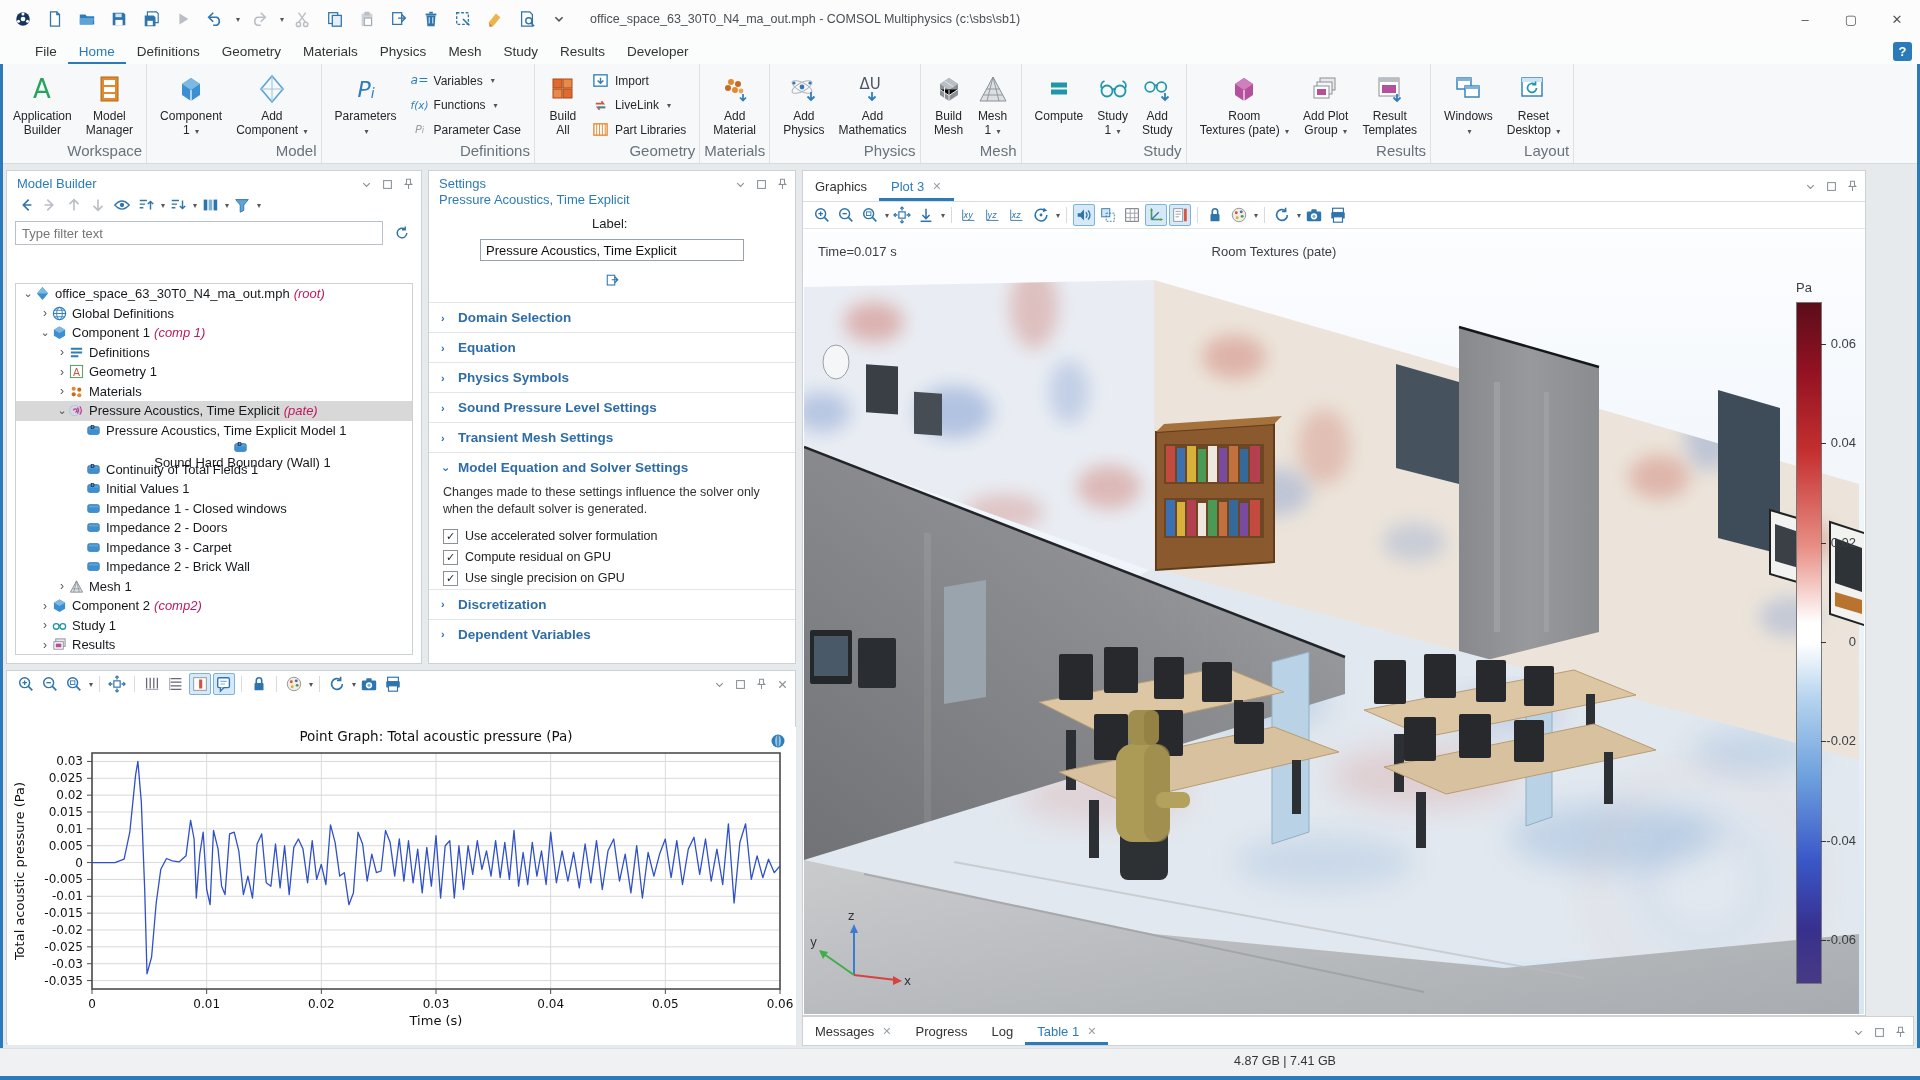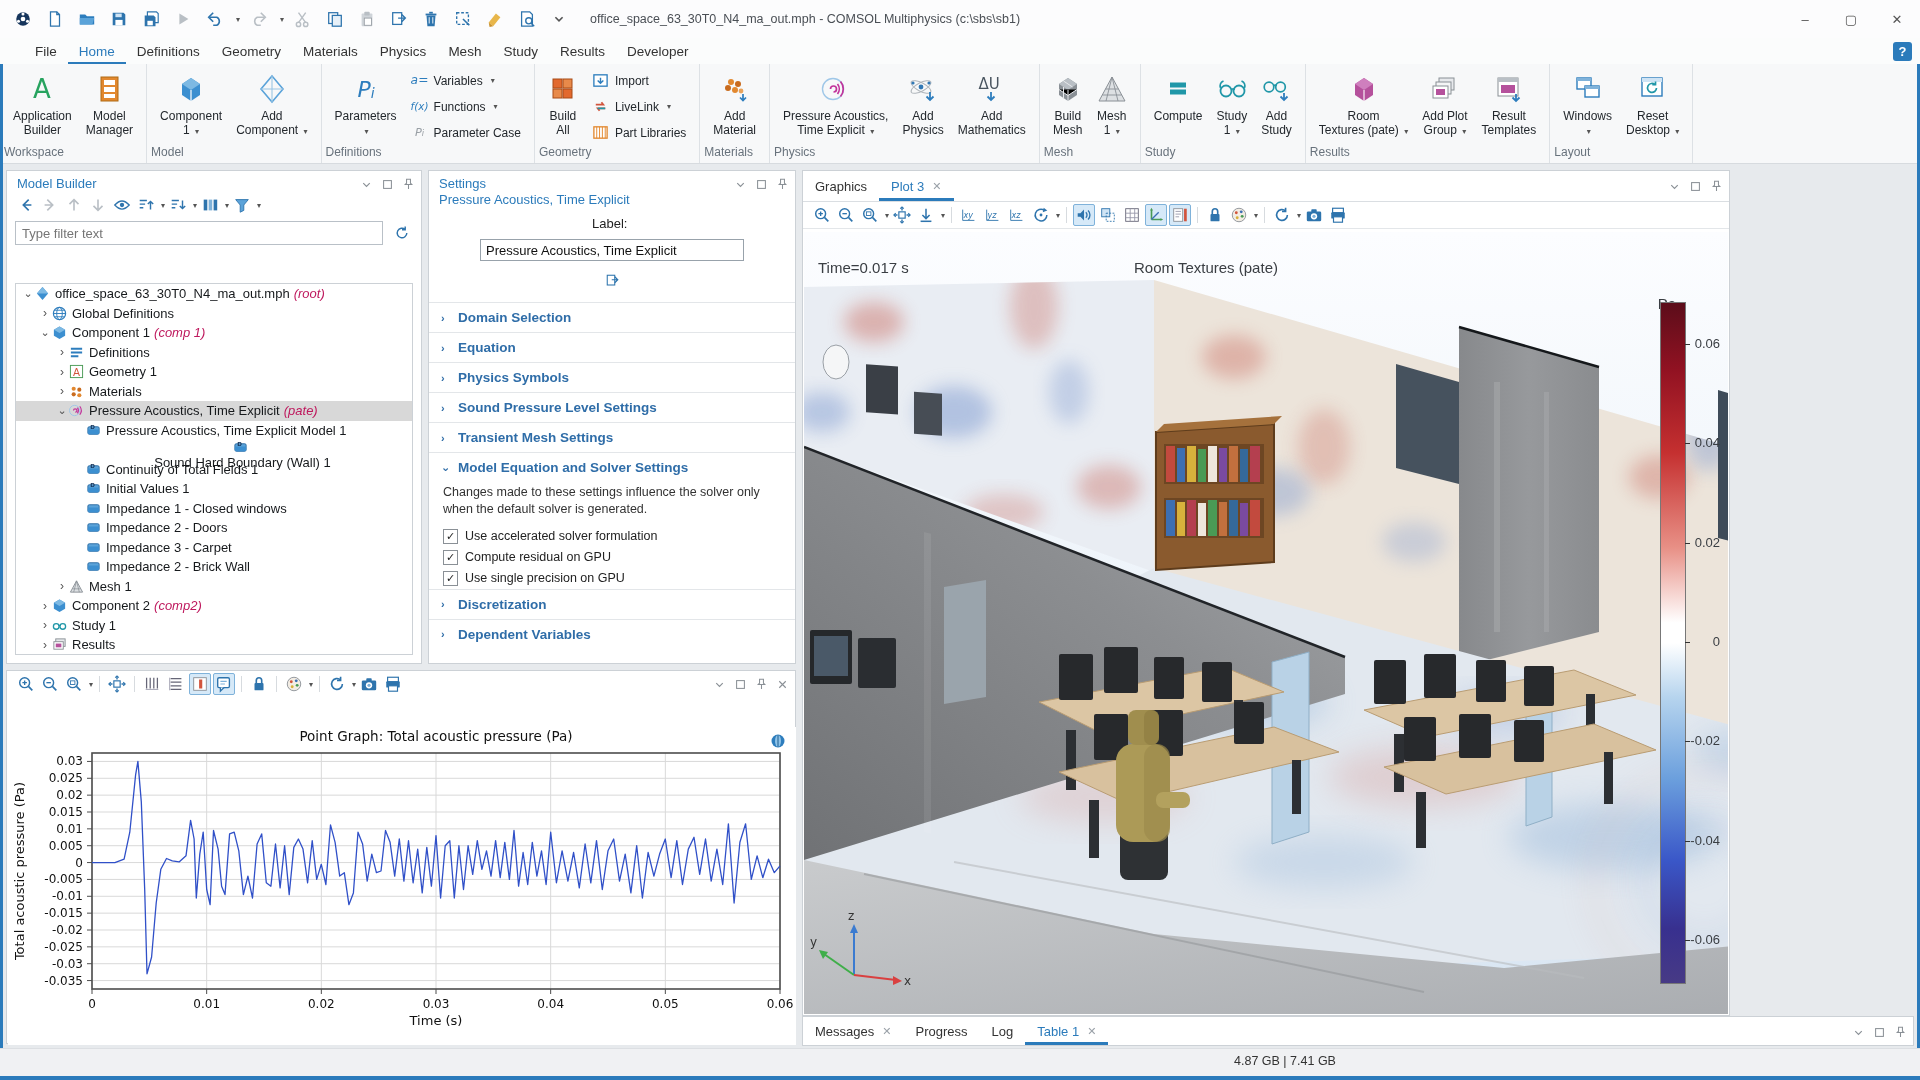--- a/index.html
+++ b/index.html
@@ -13,21 +13,21 @@
   .win-btn{width:46px;height:38px;display:flex;align-items:center;justify-content:center;font-size:13px;color:#555;}
   
   .menubar{position:absolute;left:0;top:38px;width:1920px;height:26px;background:#fbfcfc;display:flex;align-items:flex-end;padding-left:24px;box-sizing:border-box;}
   .menu-item{padding:3px 11px 5px;font-size:13.5px;color:#333;}
   .menu-item.active{color:#2b7bbb;box-shadow:inset 0 -2px 0 #2b7bbb;}
   .help-btn{position:absolute;right:8px;top:3px;width:19px;height:19px;background:#2b7bbb;color:#fff;border-radius:3px;font-size:13px;display:flex;align-items:center;justify-content:center;font-weight:bold;}
   
   .ribbon{position:absolute;left:0;top:64px;width:1920px;height:100px;background:#f7f8f9;border-bottom:1px solid #d7dbdf;display:flex;box-sizing:border-box;}
   .rgroup{display:flex;flex-direction:column;border-right:1px solid #dde1e5;}
   .rgroup-items{flex:1;display:flex;align-items:stretch;padding:5px 6px 0 6px;}
-  .rgroup-label{font-size:12px;color:#68727c;text-align:left;padding:1px 4px 4px;white-space:nowrap;}
+  .rgroup-label{font-size:15px;color:#68727c;text-align:right;padding:1px 4px 4px;white-space:nowrap;}
   .rlarge{display:flex;flex-direction:column;align-items:center;justify-content:flex-start;padding:3px 7px;border-radius:3px;font-size:12px;color:#23282d;line-height:1.18;text-align:center;white-space:nowrap;}
   .rlarge .ric{height:34px;display:flex;align-items:center;justify-content:center;margin-bottom:3px;}
   .rstack{display:flex;flex-direction:column;justify-content:space-between;padding:1px 3px;}
   .rsmall{display:flex;align-items:center;gap:6px;font-size:12px;color:#23282d;height:21px;padding:0 4px;border-radius:3px;white-space:nowrap;}
   .caret{font-size:8px;color:#555;margin-left:2px;}
   
   .panel{position:absolute;background:#fff;border:1px solid #ccd1d6;box-sizing:border-box;}
   .panel-title{color:#2b7bbb;font-size:13px;padding:5px 10px 1px;}
   .panel-controls{position:absolute;top:6px;right:6px;display:flex;gap:7px;align-items:center;color:#8a9096;font-size:11px;}
   .pc{width:14px;height:14px;display:flex;align-items:center;justify-content:center;}
@@ -56,21 +56,21 @@
   .cbrow{display:flex;align-items:center;gap:7px;font-size:12.5px;color:#222;padding:3px 14px;}
   .cb{width:13px;height:13px;border:1px solid #8a9096;background:#fff;display:flex;align-items:center;justify-content:center;font-size:11px;color:#222;flex:none;}
   
   .chartwrap{position:absolute;left:1px;right:1px;top:56px;bottom:1px;background:#fff;}
   
   .gtabs{display:flex;align-items:stretch;height:30px;background:#fff;border-bottom:1px solid #dadee2;}
   .gtab{display:flex;align-items:center;gap:8px;padding:0 12px;font-size:13px;color:#333;}
   .gtab.active{color:#2b7bbb;box-shadow:inset 0 -3px 0 #2b7bbb;}
   .tabx{color:#9aa1a8;font-size:11px;}
   .viewport{position:absolute;left:1px;right:1px;top:61px;bottom:1px;background:linear-gradient(180deg,#fcfdff 0%,#eef4fa 45%,#d8e5f2 100%);overflow:hidden;}
-  .anno{position:absolute;font-size:15px;color:#3a3e43;margin-top:15px;}
+  .anno{position:absolute;font-size:13px;color:#3a3e43;}
   .colorbar{position:absolute;width:24px;background:linear-gradient(180deg,#5c0d1a 0%,#921222 10%,#c53030 22%,#e89086 36%,#ffffff 47%,#ffffff 50%,#b6d4ee 58%,#6b9fdd 70%,#3a57c8 82%,#38308f 92%,#473a85 100%);border:1px solid #777;}
   .cbtick{position:absolute;font-size:13px;color:#3a3e43;}
   .cbline{position:absolute;width:5px;height:1px;background:#333;}
   
   .btabs{display:flex;align-items:stretch;height:100%;background:#fff;}
   
   .statusbar{position:absolute;left:0;top:1048px;width:1920px;height:28px;background:#f0f1f3;border-top:1px solid #dcdfe3;}
   .status-mem{position:absolute;left:1180px;top:5px;width:210px;text-align:center;font-size:12.5px;color:#333;}
   .accent-bottom{position:absolute;left:0;top:1076px;width:1920px;height:4px;background:#2b7bbb;}
   .accent-left{position:absolute;left:0;top:64px;width:3px;height:1012px;background:#2b7bbb;}
@@ -376,31 +376,20 @@
               </svg>
             </span>
             <span>Add</span>
             <span>Material</span>
           </div>
         </div>
         <div class="rgroup-label">Materials</div>
       </div>
       <div class="rgroup">
         <div class="rgroup-items">
-          <div class="rlarge">
-            <span class="ric">
-              <svg width="30" height="30" viewBox="0 0 30 30">
-                <circle cx="12" cy="15" r="10.5" fill="none" stroke="#9fc7e8" stroke-width="1.4"></circle>
-                <path d="M9.5 15a3 3 0 1 1 3 3" fill="none" stroke="#c2339b" stroke-width="1.7"></path>
-                <path d="M16.5 10a8 8 0 0 1 0 10M19.5 7.5a11.5 11.5 0 0 1 0 15" fill="none" stroke="#c2339b" stroke-width="1.7"></path>
-              </svg>
-            </span>
-            <span>Pressure Acoustics,</span>
-            <span>Time Explicit <span class="caret">▾</span></span>
-          </div>
           <div class="rlarge">
             <span class="ric">
               <svg width="30" height="30" viewBox="0 0 30 30">
                 <ellipse cx="13" cy="13" rx="11" ry="4.2" fill="none" stroke="#b0b6bc" transform="rotate(-28 13 13)"></ellipse>
                 <ellipse cx="13" cy="13" rx="11" ry="4.2" fill="none" stroke="#b0b6bc" transform="rotate(28 13 13)"></ellipse>
                 <circle cx="13" cy="13" r="2.4" fill="#3178b5"></circle>
                 <circle cx="5" cy="9" r="1.6" fill="#3178b5"></circle>
                 <circle cx="21" cy="9" r="1.6" fill="#3178b5"></circle>
                 <path d="M22 18v8M18.5 22.5l3.5 3.5 3.5-3.5" fill="none" stroke="#2d7dbd" stroke-width="1.8"></path>
               </svg>
@@ -1141,21 +1130,21 @@
       <span style="position:absolute;right:8px;top:6px;">
         <svg width="16" height="16" viewBox="0 0 16 16">
             <circle cx="8" cy="8" r="6.5" fill="#2d7dbd"></circle>
             <path d="M5 8a3 6 0 0 0 6 0a3 6 0 0 0-6 0" fill="#8fc3e8"></path>
             <path d="M8 2v12" stroke="#1b5c8f" stroke-width="1"></path>
           </svg>
       </span>
     </div>
   </div>
 
-  <div class="panel" style="left:802px;top:170px;width:928px;height:846px;">
+  <div class="panel" style="left:802px;top:170px;width:1064px;height:846px;">
     <div class="gtabs" id="gtabs">
         <div class="gtab">
           <span>Graphics</span>
         </div>
         <div class="gtab active">
           <span>Plot 3</span>
           <span class="tabx">✕</span>
         </div>
       </div>
     <div class="panel-controls" style="top:8px;" id="g-controls">

